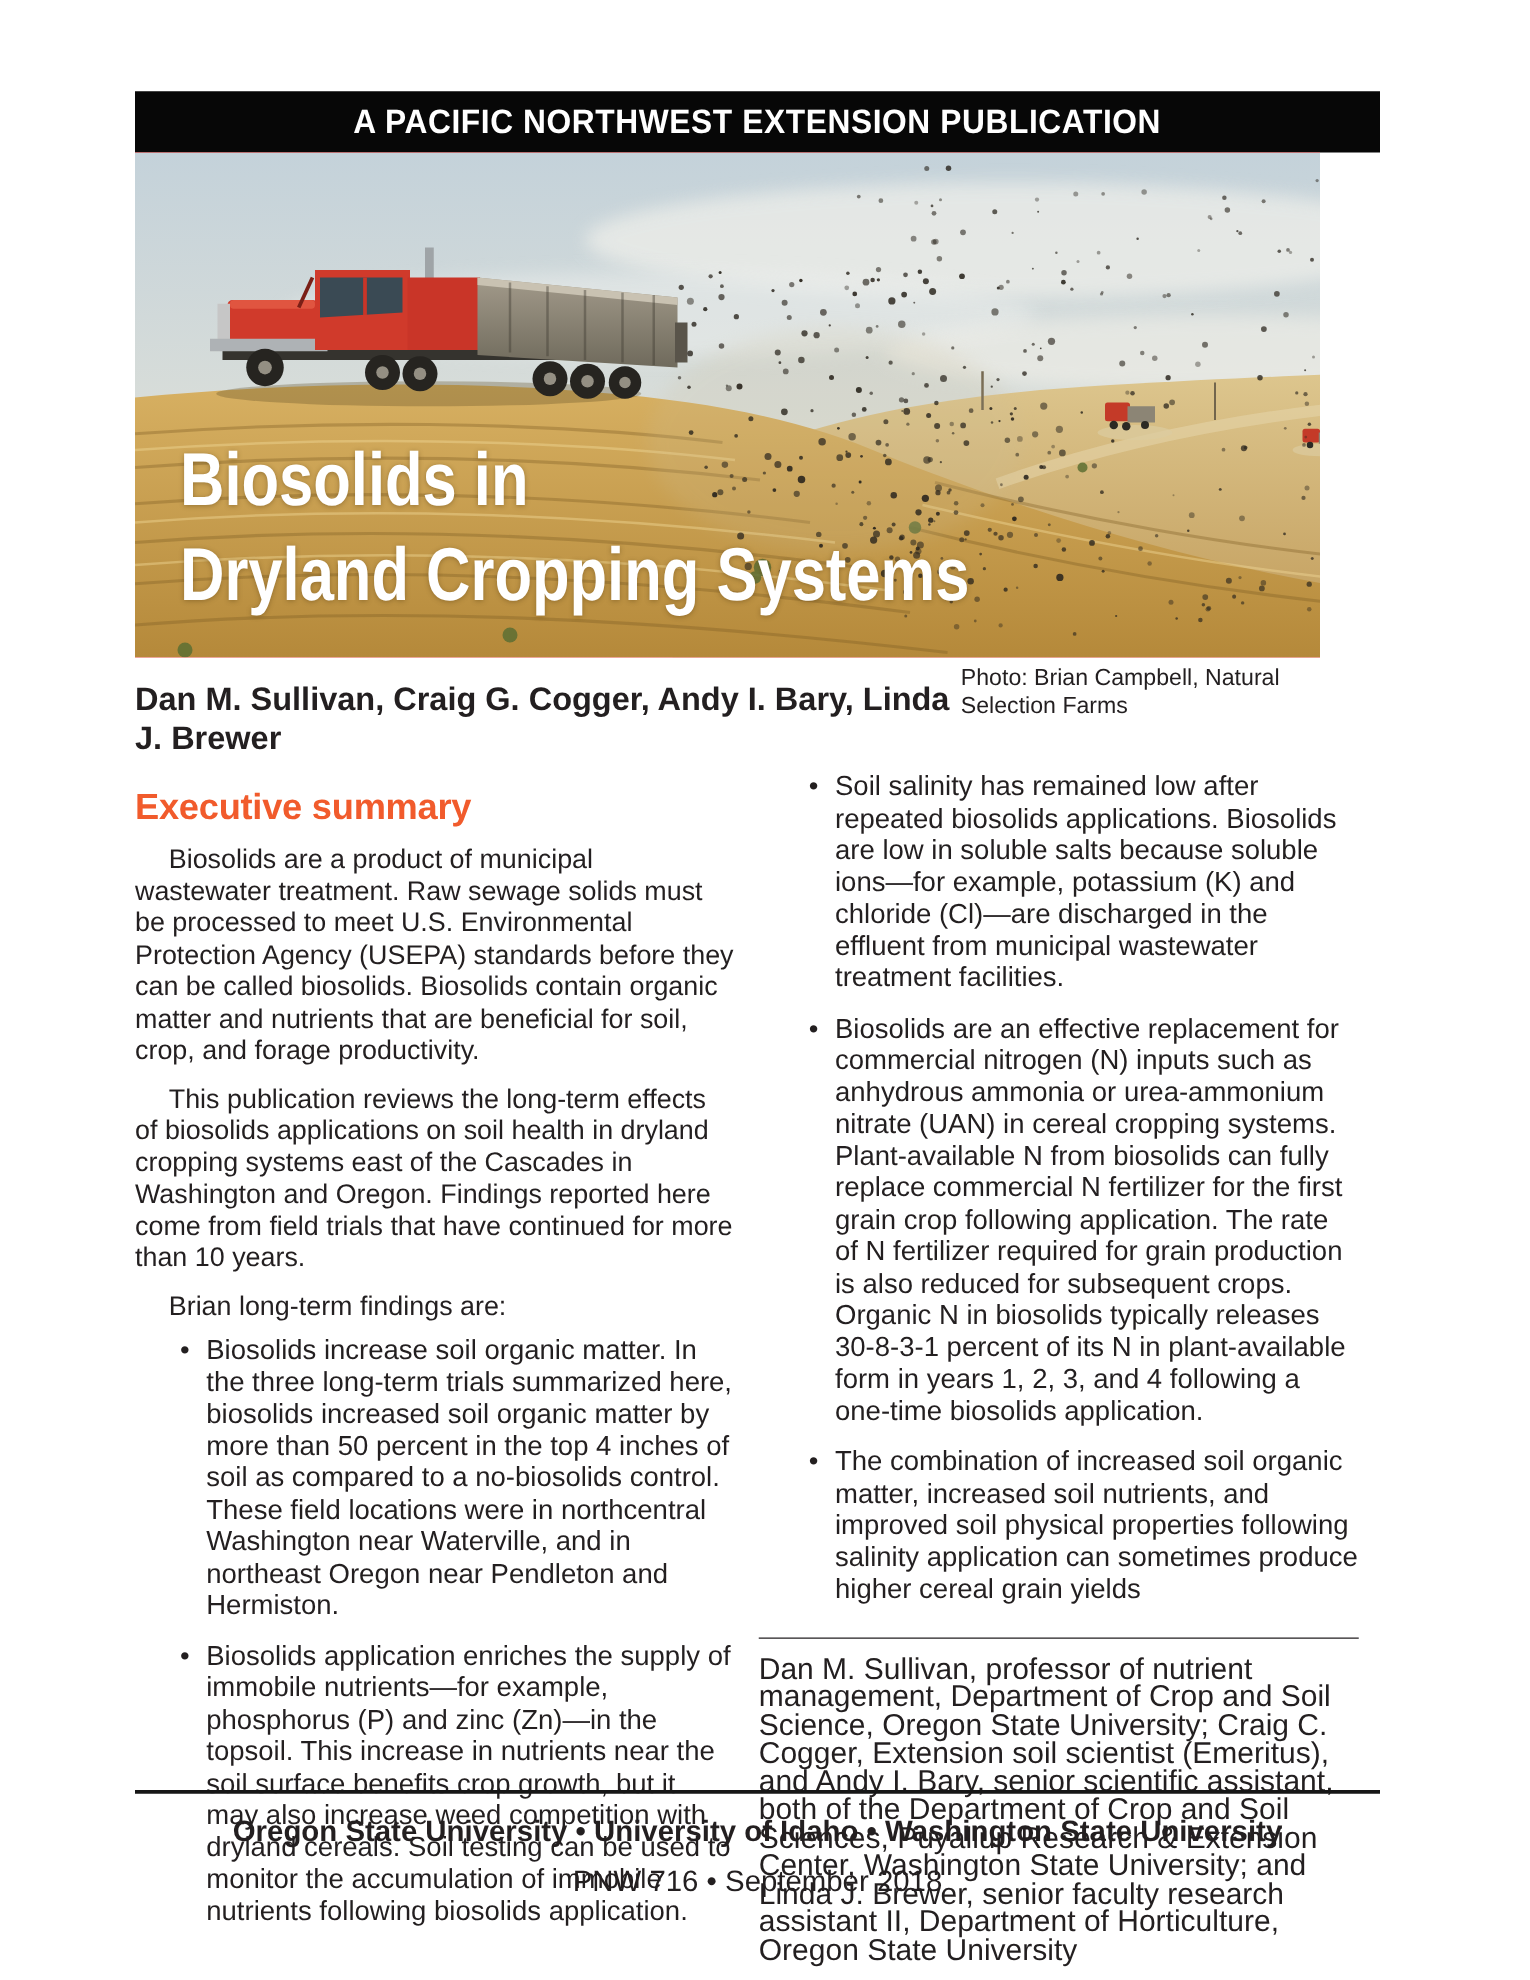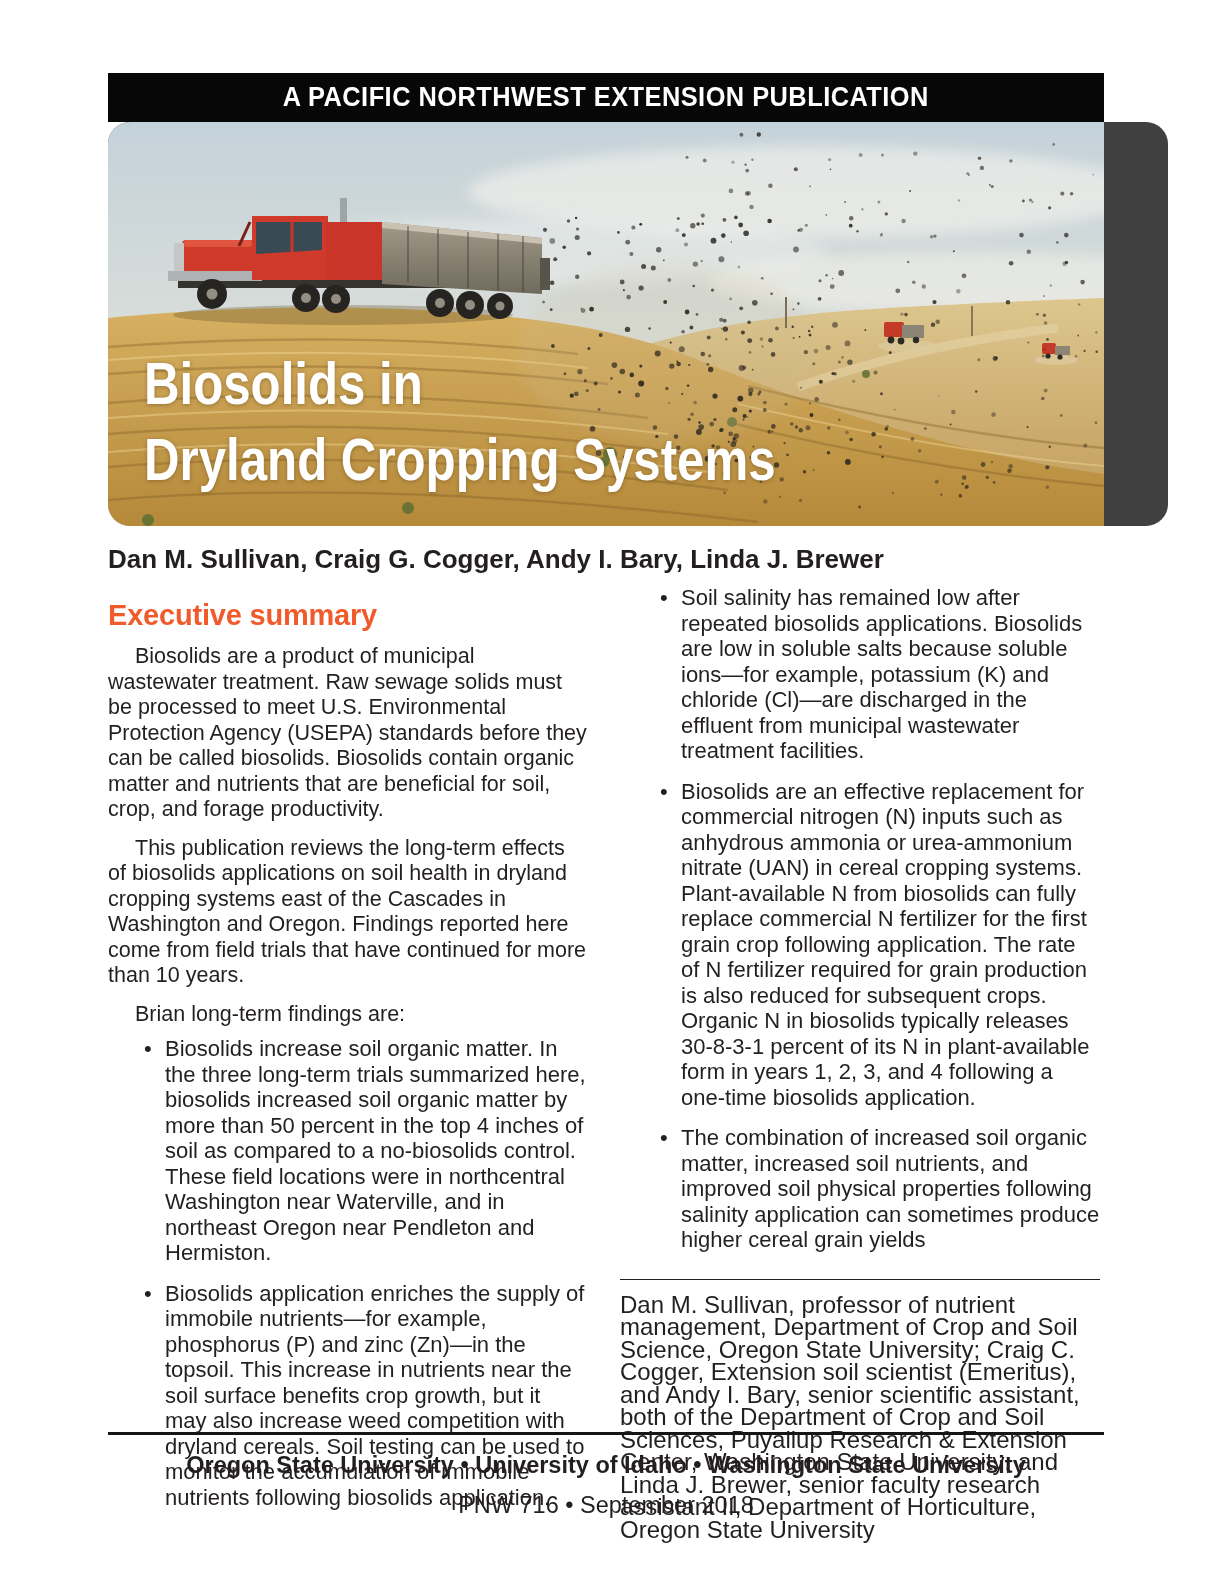--- a/index.html
+++ b/index.html
@@ -3,30 +3,30 @@
 <meta charset="utf-8">
 <style>
   html,body{margin:0;padding:0;background:#ffffff;}
   body{width:1224px;height:1584px;font-family:"Liberation Sans","DejaVu Sans",sans-serif;color:#231f20;overflow:hidden;}
   .page{position:relative;width:1224px;height:1584px;background:#ffffff;padding-left:25px;}
   .content{position:absolute;left:108px;top:73px;width:996px;}
 
   .banner{height:49px;background:#070707;display:flex;align-items:center;justify-content:center;}
   .banner span{color:#ffffff;font-weight:bold;font-size:27px;letter-spacing:.5px;transform:scaleX(.94);white-space:nowrap;}
 
-  .hero{position:relative;width:1060px;height:404px;overflow:hidden;background:#404040;border-radius:22px;}
+  .hero{position:relative;width:948px;height:404px;overflow:hidden;background:#ef4444;}
   .hero svg{display:block;}
   .hero-title{position:absolute;left:36px;top:224px;color:#ffffff;font-weight:bold;font-size:60px;line-height:76px;text-shadow:0 1px 5px rgba(90,65,20,.45);}
   .hero-title .line{transform:scaleX(.82);transform-origin:0 50%;white-space:nowrap;}
 
   .credit-row{display:flex;justify-content:space-between;align-items:flex-start;margin-top:5px;}
   .byline{font-weight:bold;font-size:26px;margin-top:13px;}
   .credit{font-size:18.5px;}
 
-  .columns{display:flex;gap:32px;margin-top:2px;}
+  .columns{display:flex;gap:19px;margin-top:2px;}
   .col{width:480px;}
   h2.exec{font-size:29px;color:#f15b2c;margin:22px 0 12px 0;font-weight:bold;letter-spacing:-.2px;}
   p.body{margin:0 0 13px 0;text-indent:27px;font-size:21.5px;line-height:25.5px;}
   p.intro{margin-bottom:9px;}
   ul.bullets{margin:2px 0 0 0;padding:0;list-style:none;}
   ul.bullets li{position:relative;padding-left:57px;margin-bottom:15px;font-size:22px;line-height:25.5px;}
   ul.bullets li::before{content:"\2022";position:absolute;left:36px;top:0;}
   .col.right ul.bullets{margin-top:8px;}
   .col.right ul.bullets li{padding-left:61px;}
   .col.right ul.bullets li::before{left:40px;}
@@ -526,20 +526,21 @@
           </g>
       </svg>
       <div class="hero-title">
         <div class="line">Biosolids in</div>
         <div class="line">Dryland Cropping Systems</div>
       </div>
     </div>
 
     <div class="credit-row">
       <div class="byline">Dan M. Sullivan, Craig G. Cogger, Andy I. Bary, Linda J. Brewer</div>
+      <div class="credit">Photo: Brian Campbell, Natural Selection Farms</div>
     </div>
 
     <div class="columns">
       <div class="col left">
         <h2 class="exec">Executive summary</h2>
         <p class="body">Biosolids are a product of municipal wastewater treatment. Raw sewage solids must be processed to meet U.S. Environmental Protection Agency (USEPA) standards before they can be called biosolids. Biosolids contain organic matter and nutrients that are beneficial for soil, crop, and forage productivity.</p>
         <p class="body">This publication reviews the long-term effects of biosolids applications on soil health in dryland cropping systems east of the Cascades in Washington and Oregon. Findings reported here come from field trials that have continued for more than 10 years.</p>
         <p class="body intro">Brian long-term findings are:</p>
         <ul class="bullets">
           <li>Biosolids increase soil organic matter. In the three long-term trials summarized here, biosolids increased soil organic matter by more than 50 percent in the top 4 inches of soil as compared to a no-biosolids control. These field locations were in northcentral Washington near Waterville, and in northeast Oregon near Pendleton and Hermiston.</li>

